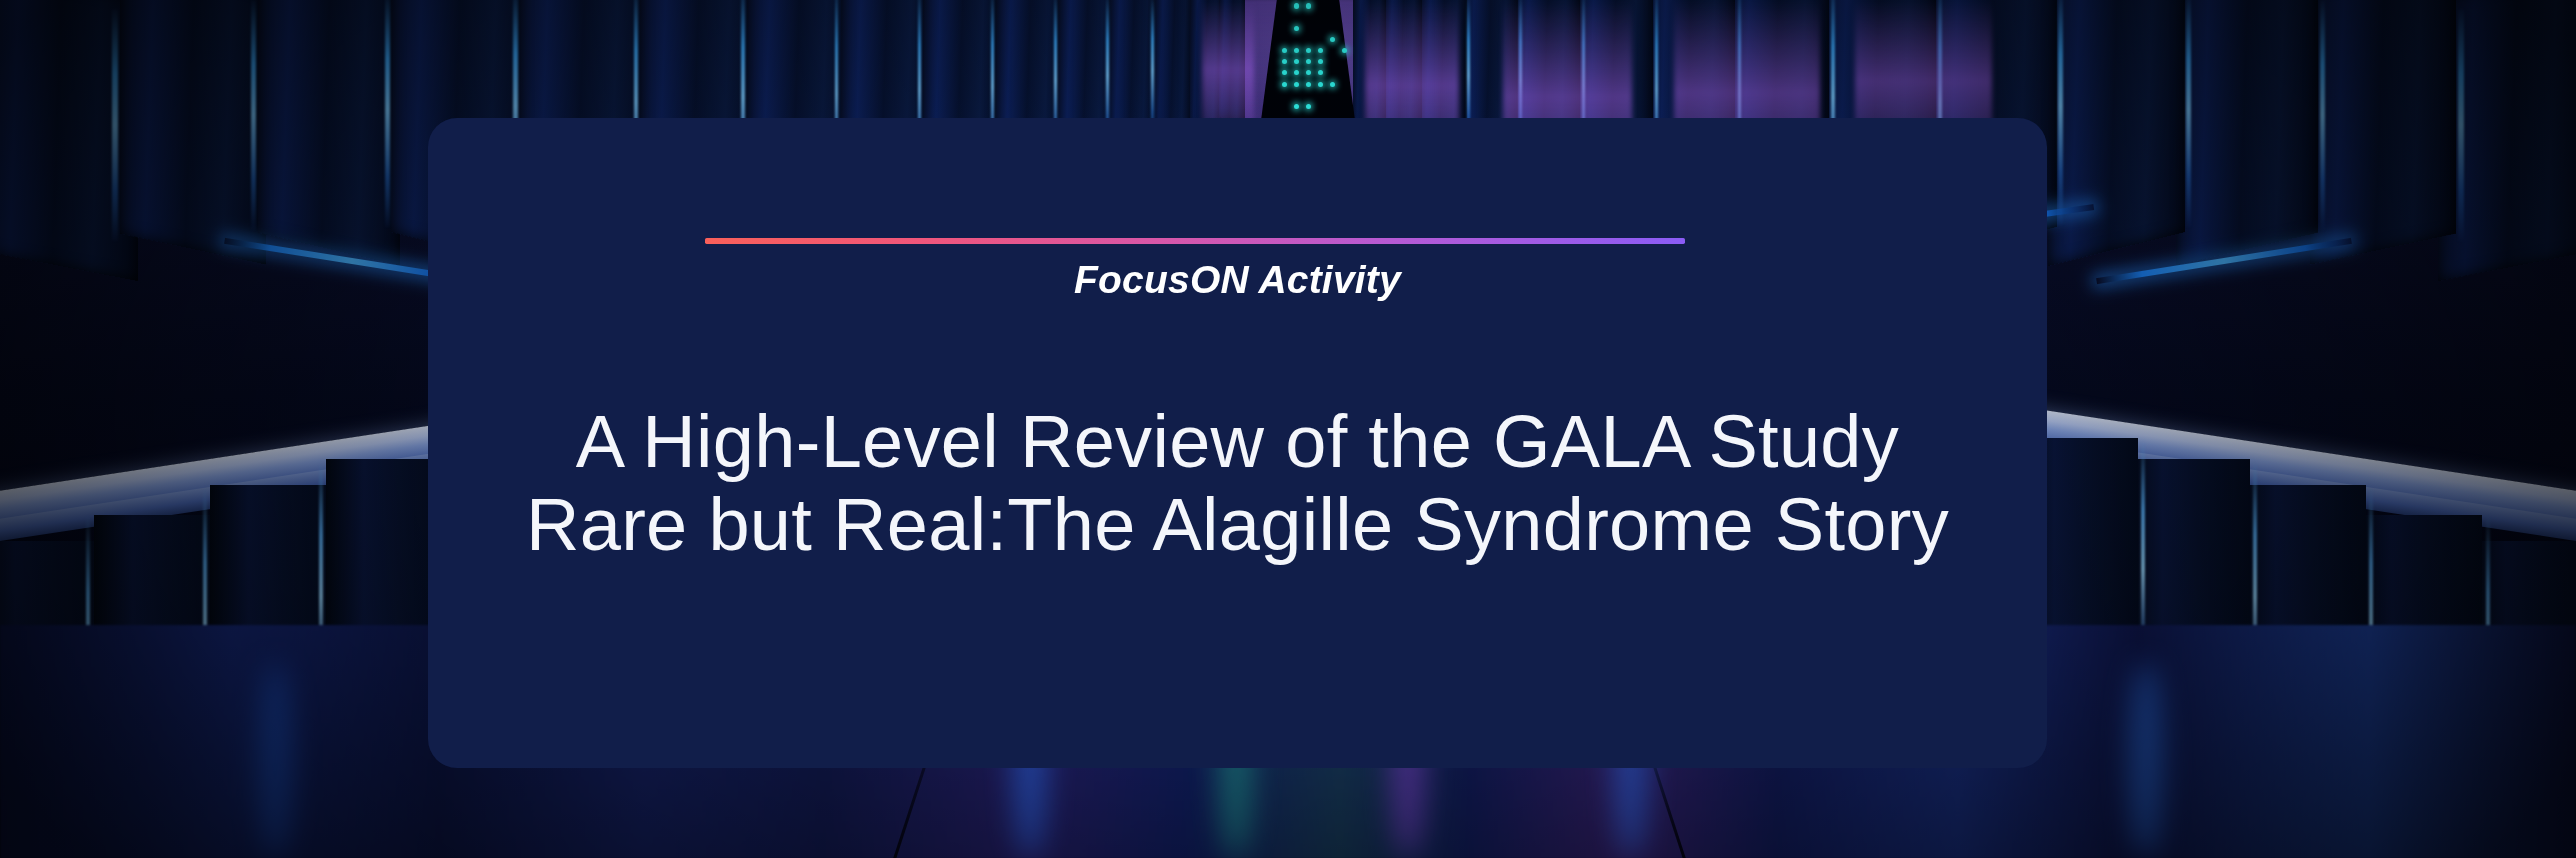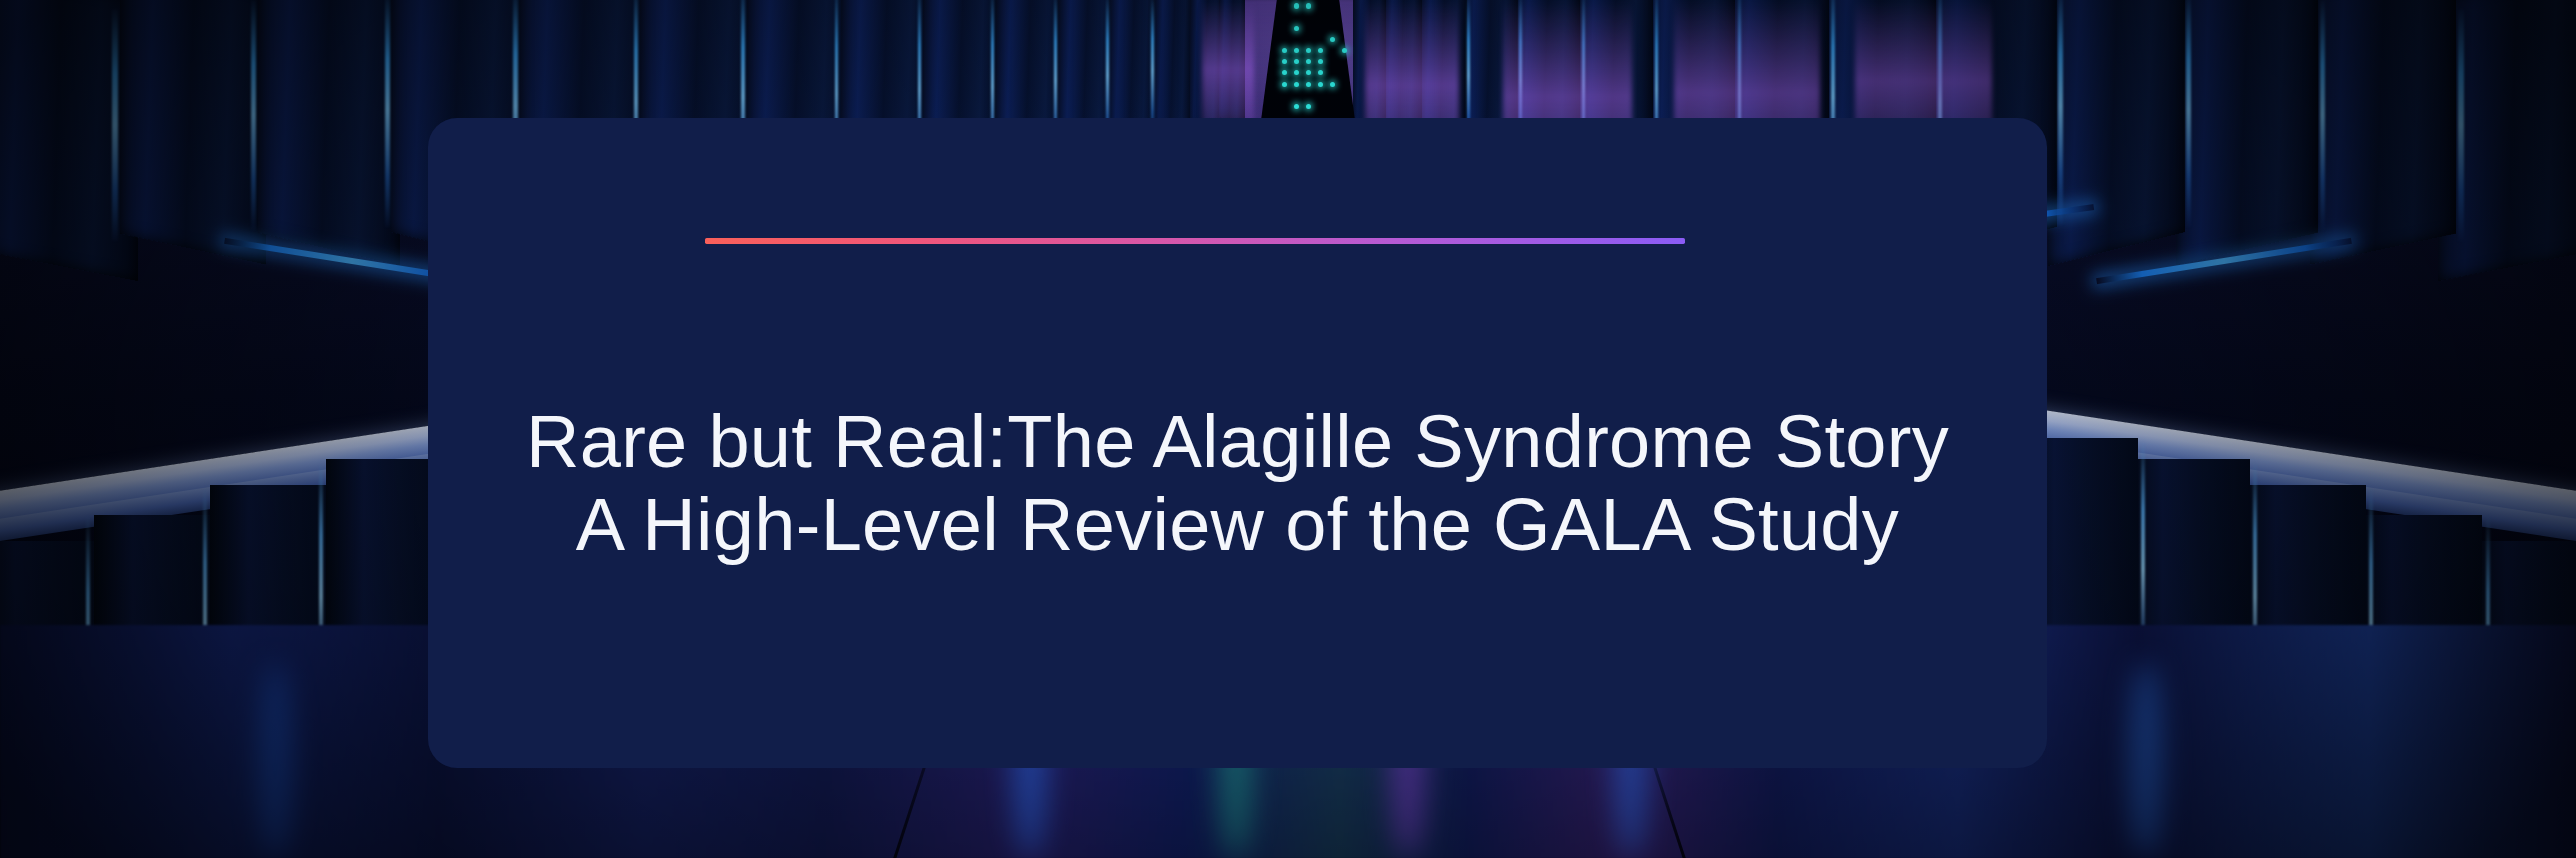--- a/index.html
+++ b/index.html
@@ -320,24 +320,25 @@
     <div class="floor-reflect" style="left:1391px;background:#7a3fc8;"></div>
     <div class="floor-reflect" style="left:1614px;background:#2a6cf0;"></div>
     <div class="floor-reflect" style="left:2129px;background:#2f7dff;"></div>
     <div class="floor-reflect" style="left:258px;background:#1f5fe0;"></div>
 
     <div class="vignette"></div>
   </div>
 
   <div class="card">
 
+    <div class="eyebrow">FocusON Activity</div>
 
     <div class="divider"></div>
 
     <div class="title-block">
+      <span class="title-line">A High-Level Review of the GALA Study</span>
       <span class="title-line">Rare but Real:The Alagille Syndrome Story</span>
-      <span class="title-line">A High-Level Review of the GALA Study</span>
     </div>
 
   </div>
 
 </div>
 
 
 </body></html>

